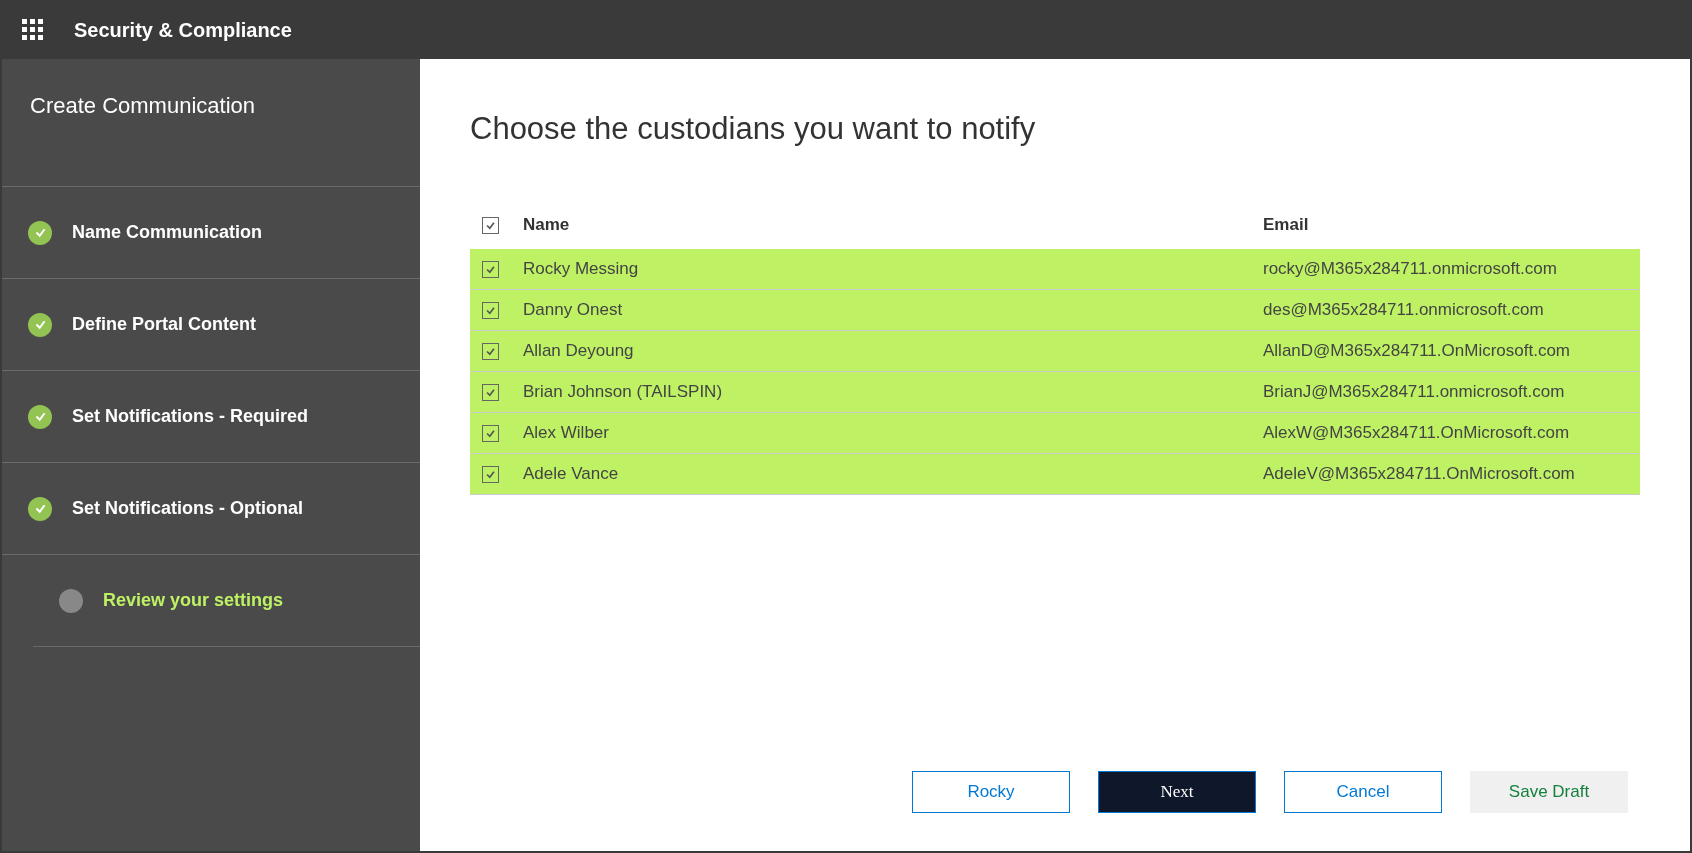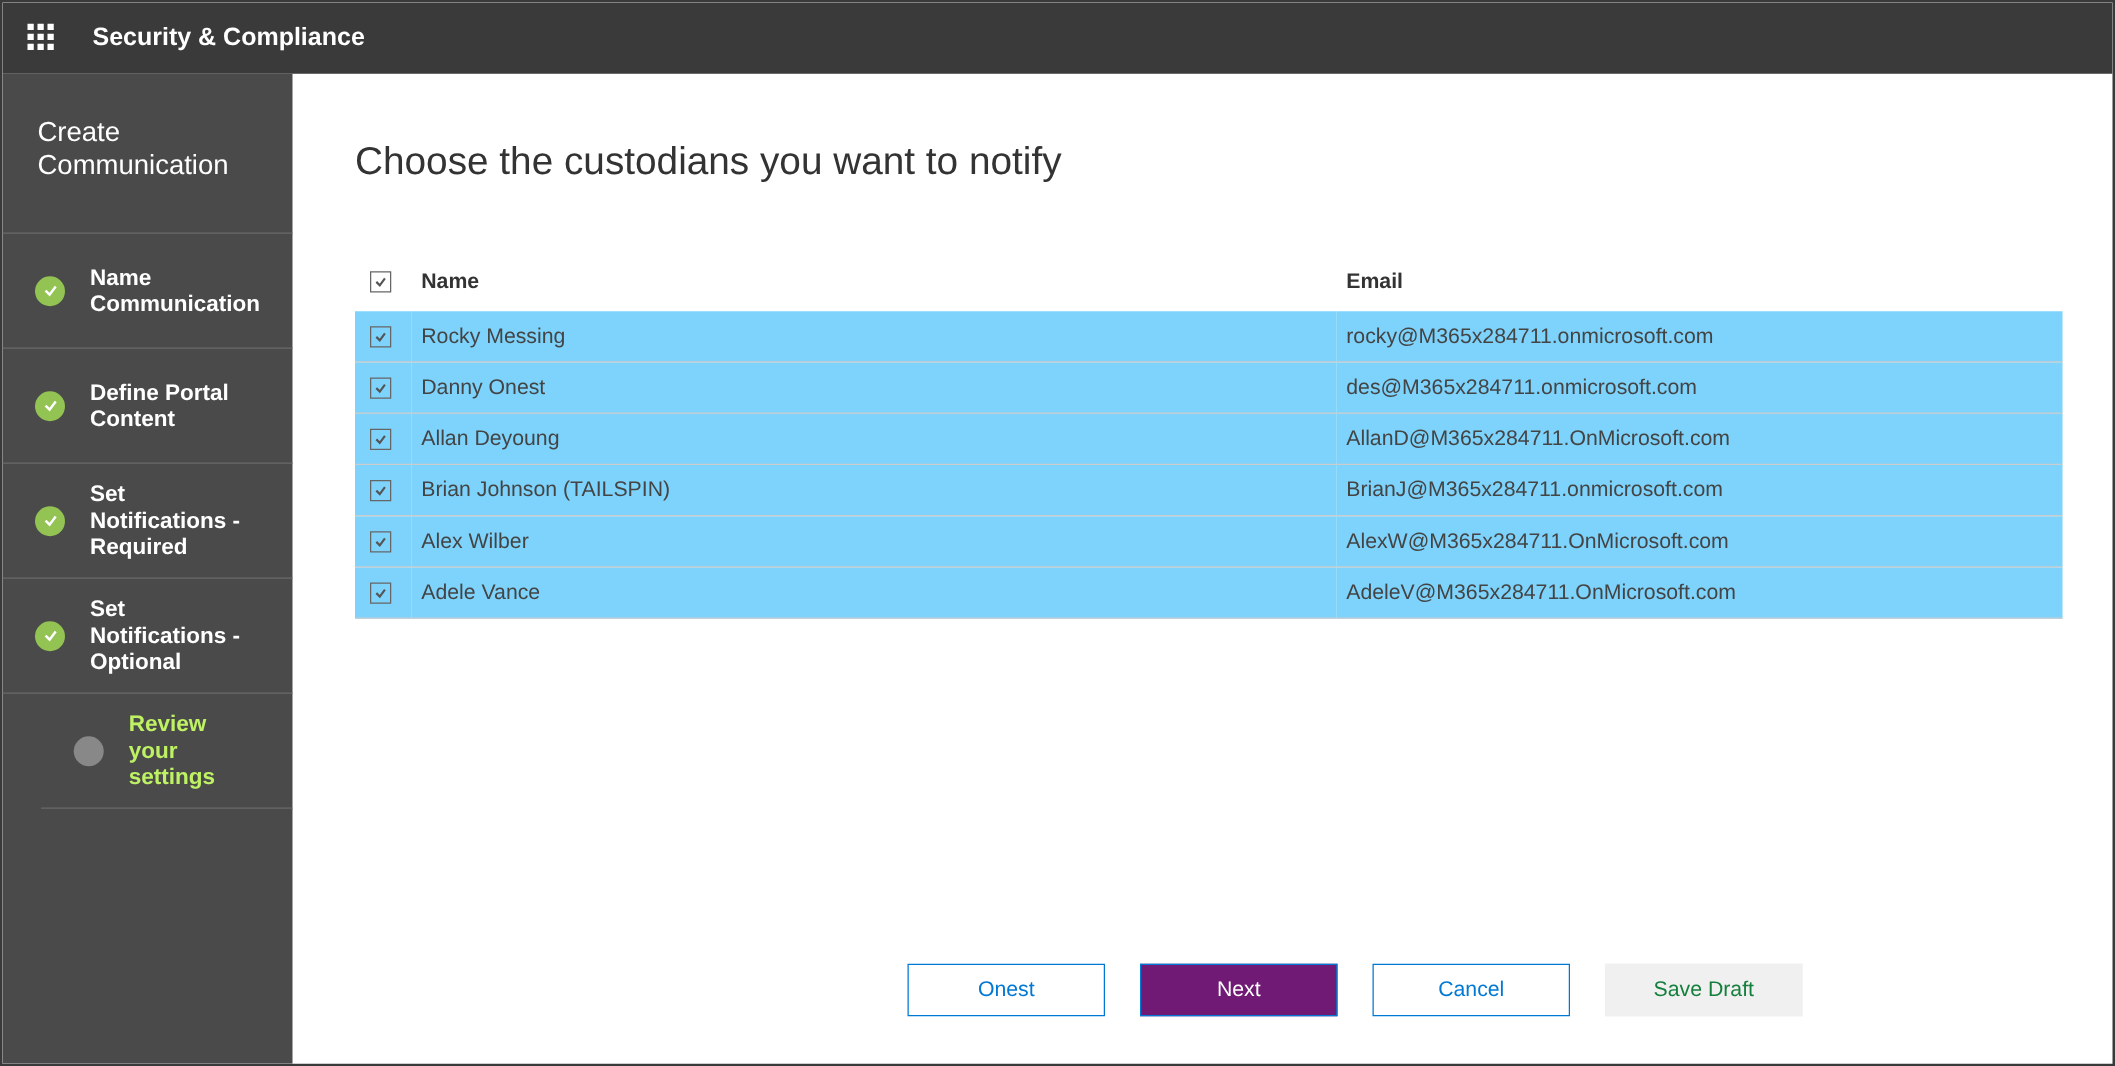--- a/index.html
+++ b/index.html
@@ -106,42 +106,42 @@
       flex-direction: column;
       position: relative;
     }
     .content-title {
       font-size: 31px;
       font-weight: 400;
       color: #333333;
       margin-bottom: 58px;
     }
     .table-wrap {
-      width: 1366px;
+      width: 1170px;
     }
     .custodian-table {
       width: 100%;
       border-collapse: collapse;
       font-size: 17px;
     }
     .custodian-table thead th {
       text-align: left;
       font-weight: 600;
       padding: 10px 8px 14px 8px;
       color: #333;
     }
     .custodian-table thead th.chk-col {
       width: 45px;
       padding-left: 12px;
     }
     .custodian-table thead th.name-col {
       width: 740px;
     }
     .custodian-table tbody tr {
-      background: #7dd3fc;
+      background: #bef264;
       border-bottom: 1px solid #cccccc;
     }
     .custodian-table tbody td {
       padding: 10px 8px;
       color: #444;
     }
     .custodian-table tbody td.chk-cell {
       width: 45px;
       padding-left: 12px;
     }
@@ -178,23 +178,24 @@
       display: flex;
       align-items: center;
       justify-content: center;
     }
     .btn-outline {
       background: #ffffff;
       border: 1.5px solid #0078d4;
       color: #0078d4;
     }
     .btn-primary {
-      background: #701a75;
+      background: #0f172a;
       border: 1.5px solid #0078d4;
       color: #ffffff;
+      font-family: Liberation Serif, serif;
     }
     .btn-disabled {
       background: #f0f0f0;
       border: 1.5px solid #f0f0f0;
       color: #15803d;
       cursor: default;
     }
   </style>
 </head>
 <body>
@@ -344,19 +345,19 @@
                 </div>
               </td>
             <td>Adele Vance</td>
             <td>AdeleV@M365x284711.OnMicrosoft.com</td>
           </tr>
         </tbody>
       </table>
     </div>
 
     <div class="button-row">
-      <button class="btn btn-outline">Onest</button>
+      <button class="btn btn-outline">Rocky</button>
       <button class="btn btn-primary">Next</button>
       <button class="btn btn-outline">Cancel</button>
       <button class="btn btn-disabled">Save Draft</button>
     </div>
   </div>
 </div>
 
 </body></html>

